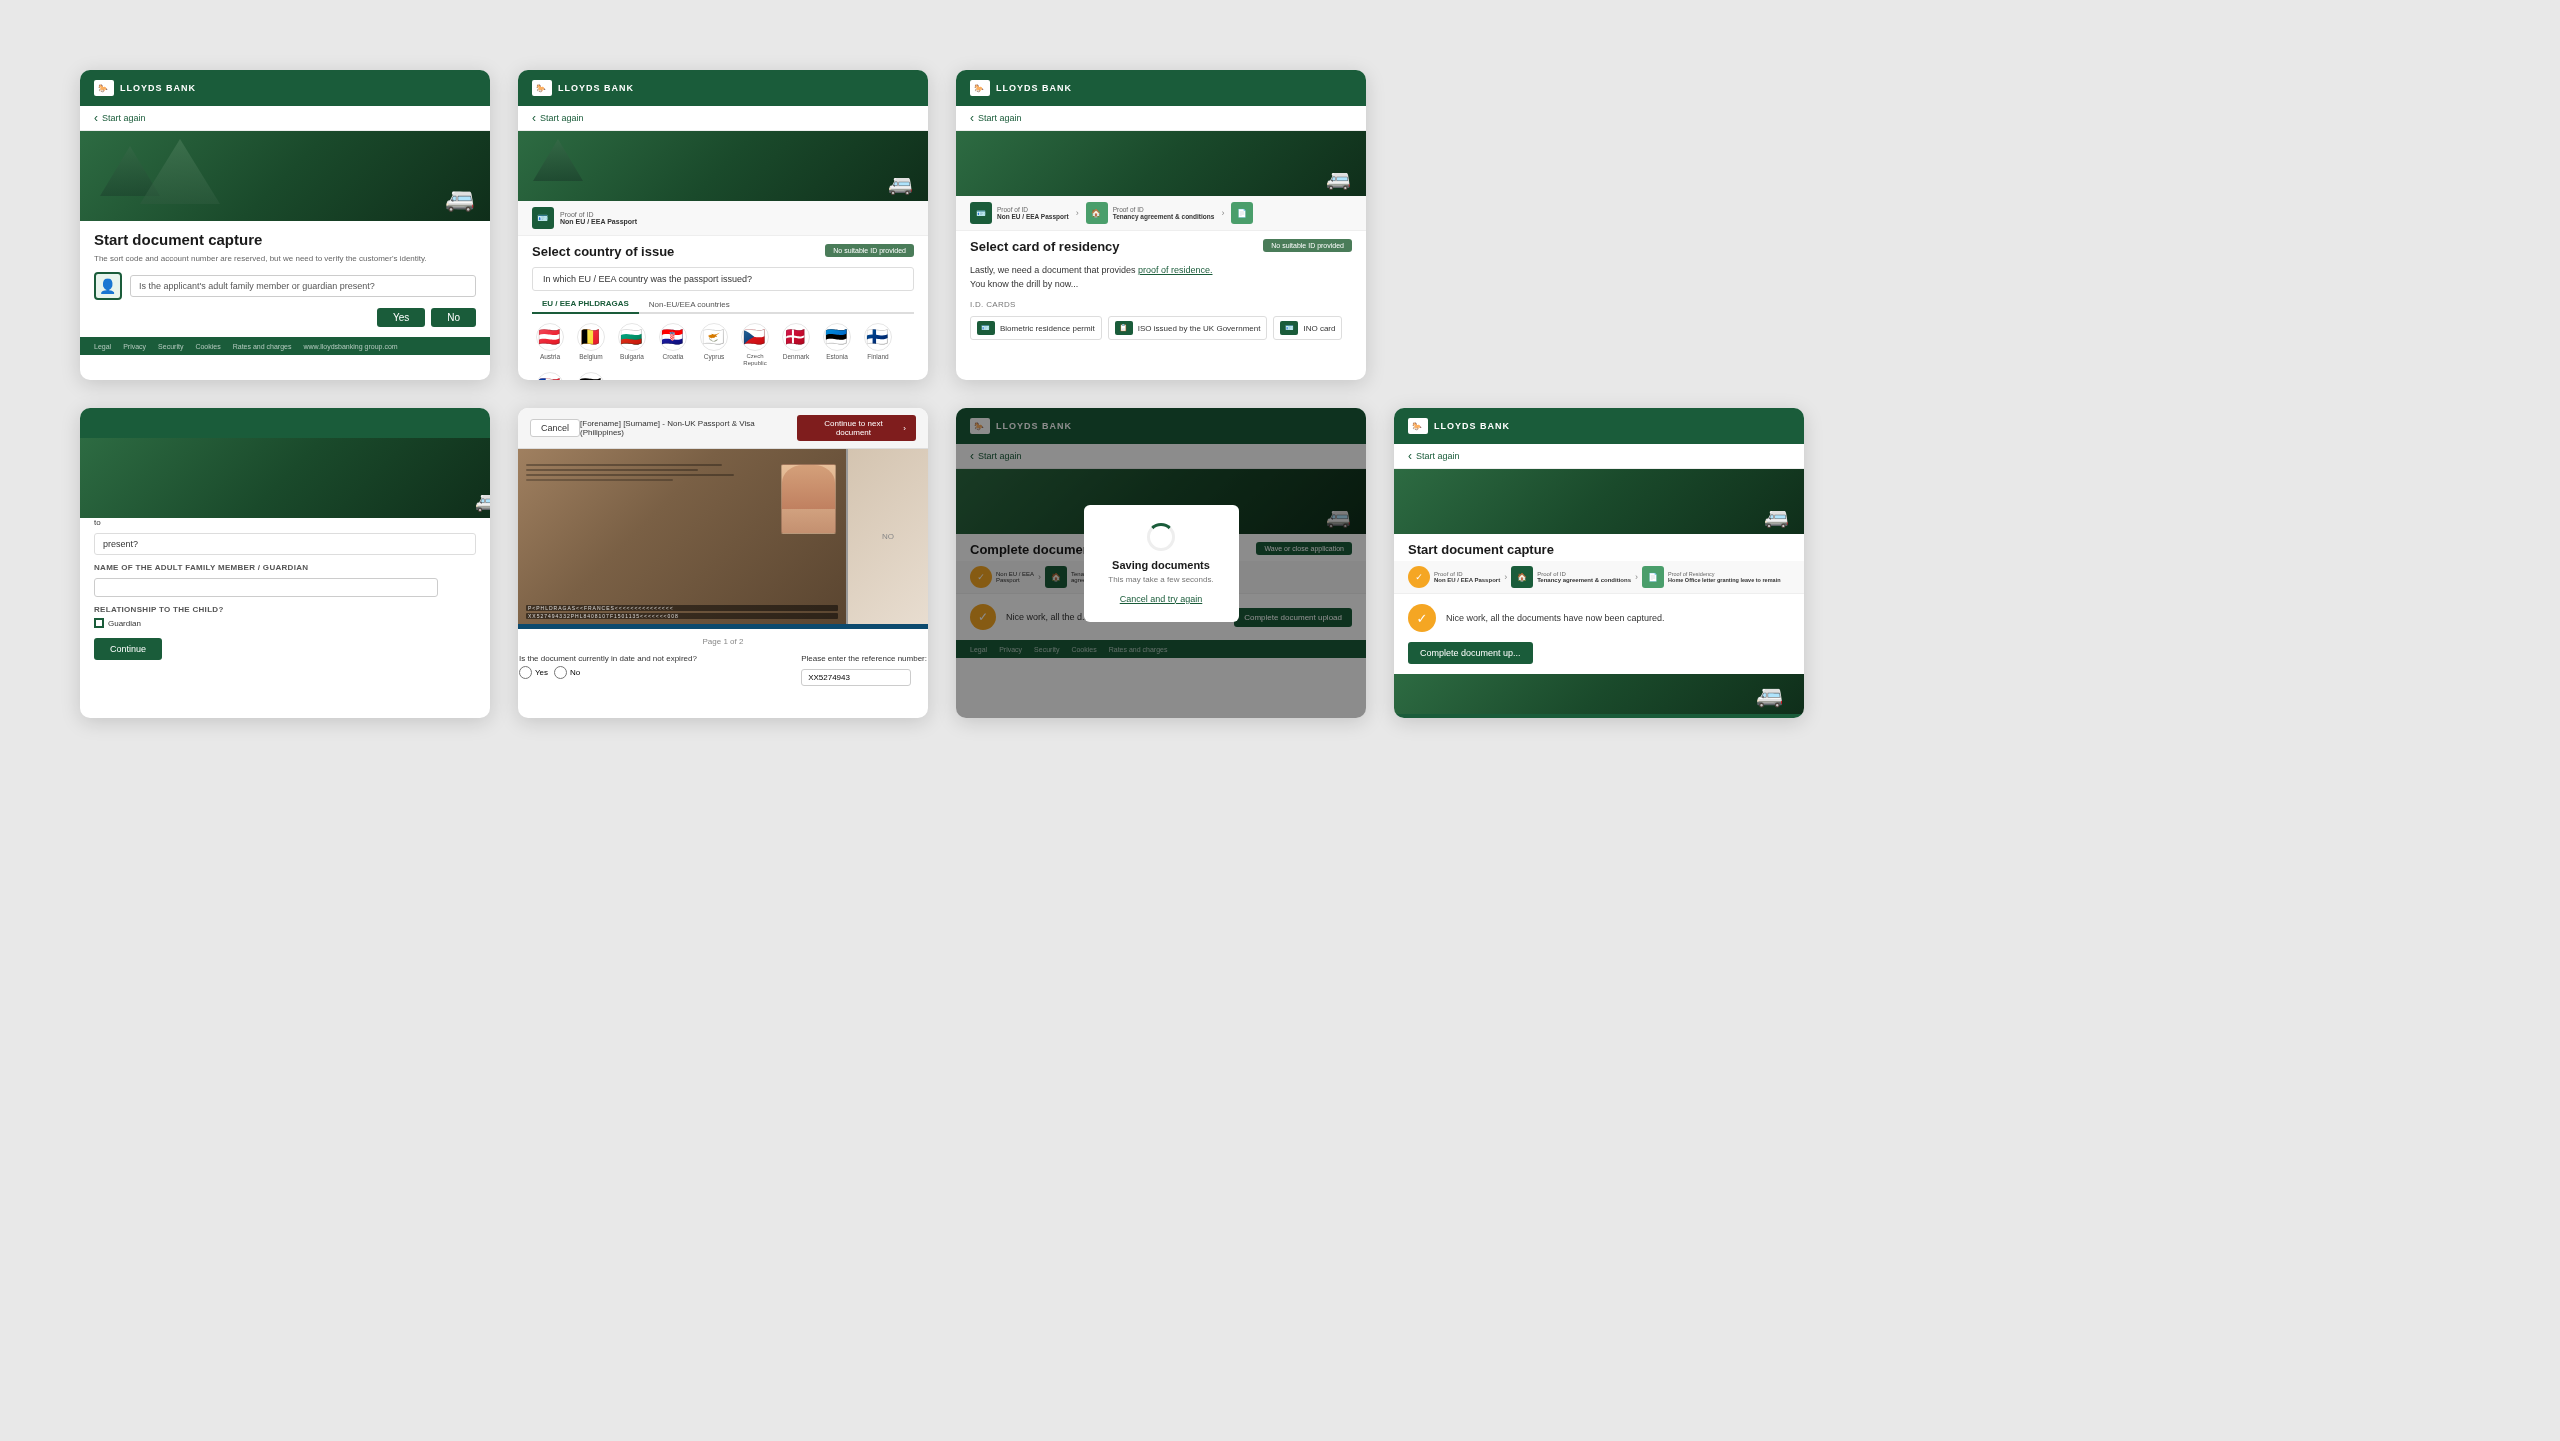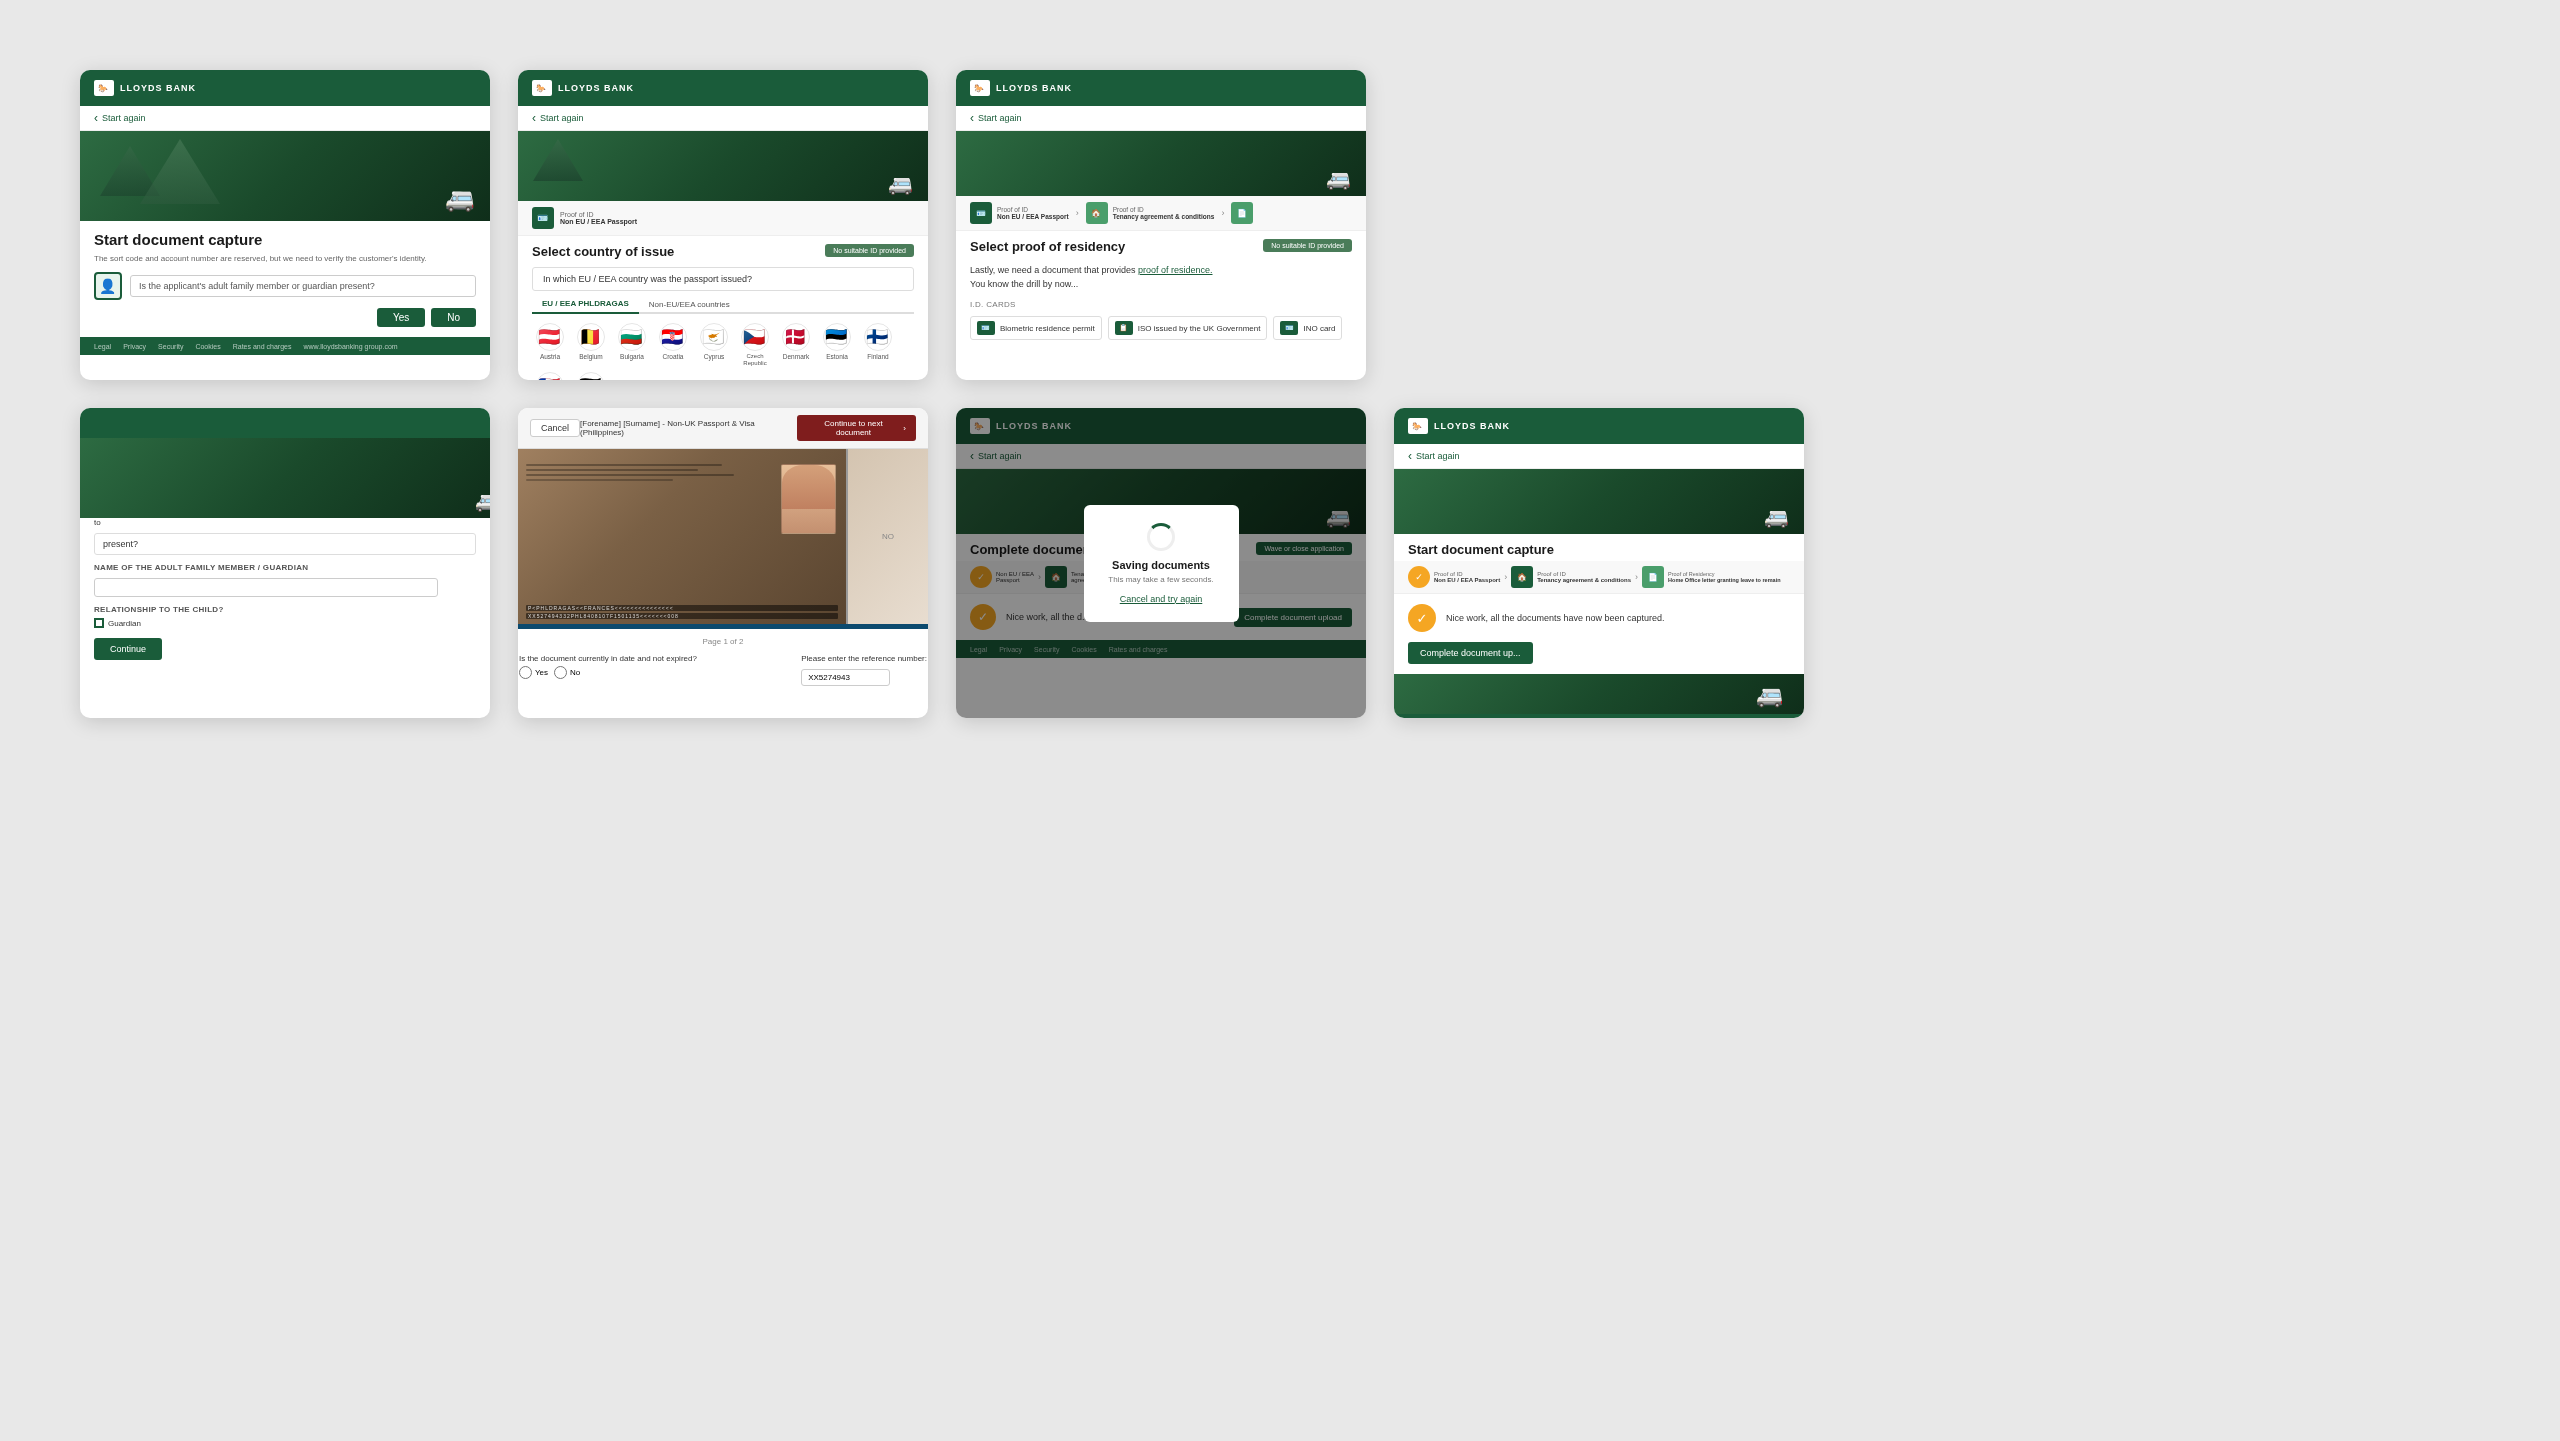--- a/index.html
+++ b/index.html
@@ -362,21 +362,21 @@
       <div style="width:22px;height:22px;background:#4a9e6b;border-radius:3px;display:flex;align-items:center;justify-content:center;color:white;font-size:8px;flex-shrink:0;">🏠</div>
       <div style="font-size:6.5px;color:#333;">
         <div style="color:#666;">Proof of ID</div>
         <div style="font-weight:600;">Tenancy agreement &amp; conditions</div>
       </div>
       <span style="font-size:9px;color:#888;margin:0 2px;">›</span>
       <div style="width:22px;height:22px;background:#4a9e6b;border-radius:3px;display:flex;align-items:center;justify-content:center;color:white;font-size:8px;flex-shrink:0;">📄</div>
     </div>
 
     <div style="position:relative;padding:8px 14px 4px;">
-      <div style="font-size:13px;font-weight:700;color:#1a1a1a;">Select proof of residency</div>
+      <div style="font-size:13px;font-weight:700;color:#1a1a1a;">Select card of residency</div>
       <div style="position:absolute;right:14px;top:8px;background:#4a7c59;color:white;font-size:7px;padding:3px 8px;border-radius:3px;">No suitable ID provided</div>
     </div>
 
     <div style="padding:6px 14px;font-size:9px;color:#333;line-height:1.5;">
       <span>Lastly, we need a document that provides</span>
       <span style="color:#1a5c3a;text-decoration:underline;">proof of residence.</span>
       <br>
       <span>You know the drill by now...</span>
     </div>
 
@@ -470,21 +470,21 @@
               <span>Yes</span>
             </label>
             <label style="display:flex;align-items:center;gap:3px;font-size:8px;cursor:pointer;">
               <input type="radio" name="expiry" value="no" style="accent-color: rgb(26, 92, 58);">
               <span>No</span>
             </label>
           </div>
         </div>
         <div>
           <div style="font-size:8px;color:#333;margin-bottom:3px;">Please enter the reference number:</div>
-          <input type="text" style="border: 1px solid rgb(204, 204, 204); border-radius: 3px; padding: 3px 6px; font-size: 8px; width: 89px;" value="XX5274943">
+          <input type="text" style="border: 1px solid rgb(204, 204, 204); border-radius: 3px; padding: 3px 6px; font-size: 8px; width: 110px;" value="XX5274943">
         </div>
       </div>
     </div>
   </div>
 
   <div style="grid-column:3;grid-row:2;border-radius:10px;overflow:hidden;box-shadow:0 4px 20px rgba(0,0,0,0.15);background:white;position:relative;">
     <div class="green-header">
       <div class="bank-name-wrap">
         <div class="bank-icon">🐎</div>
         <span style="color:white;font-size:9px;font-weight:700;letter-spacing:1px;">LLOYDS BANK</span>

